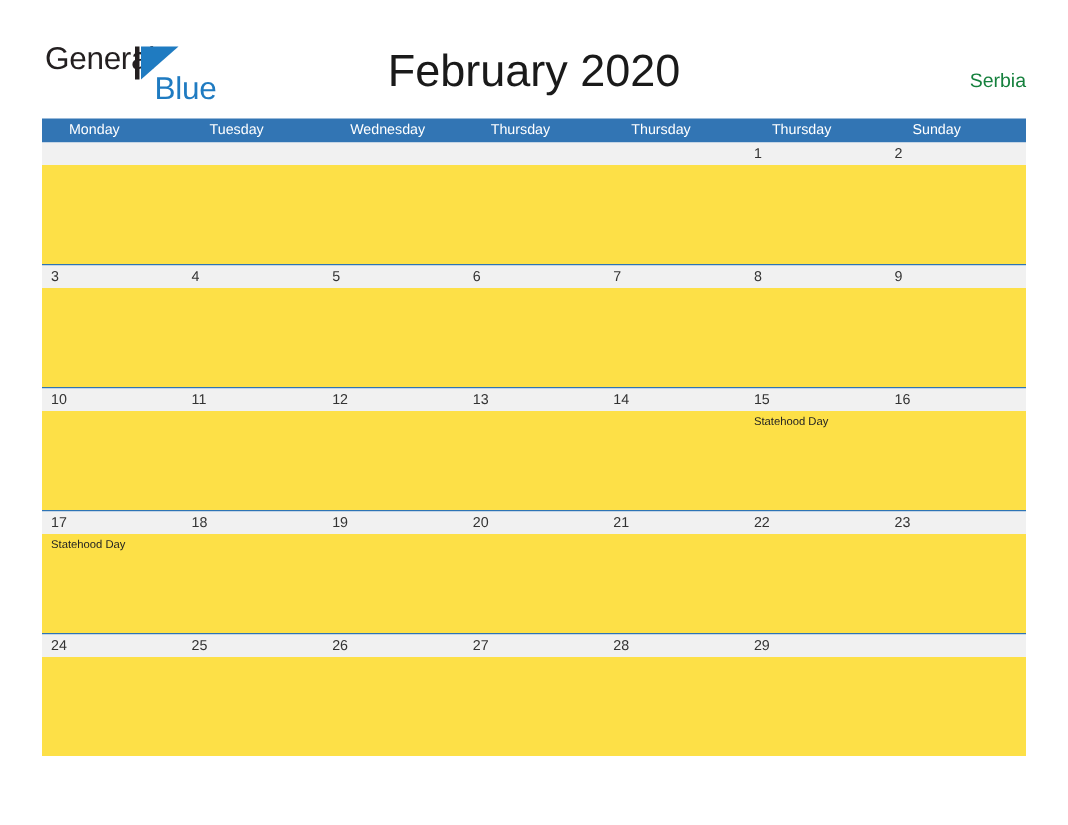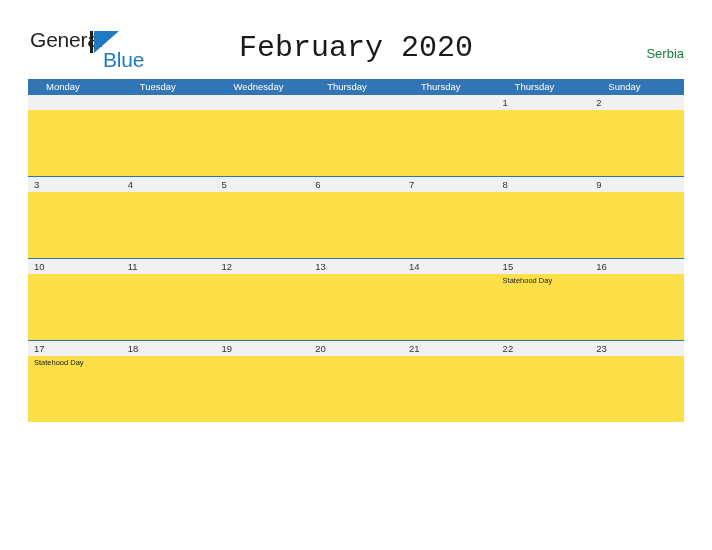--- a/index.html
+++ b/index.html
@@ -67,21 +67,21 @@
   }
 
   .cal-title {
     position: absolute;
     left: 0;
     right: 0;
     top: 31px;
     text-align: center;
     font-size: 30px;
     color: #1a1a1a;
-    font-family: Liberation Mono, monospace;
+    font-family: Liberation Sans, sans-serif;
     letter-spacing: 0px;
   }
 
   .region {
     position: absolute;
     right: 28px;
     top: 46px;
     font-size: 13px;
     color: #15803d;
   }
@@ -253,14 +253,34 @@
             <div class="event">Statehood Day</div>
           </div>
           <div class="dayevents"></div>
           <div class="dayevents"></div>
           <div class="dayevents"></div>
           <div class="dayevents"></div>
           <div class="dayevents"></div>
           <div class="dayevents"></div>
         </div>
       </div>
+      <div class="week">
+        <div class="week-dates">
+          <div class="daynum">24</div>
+          <div class="daynum">25</div>
+          <div class="daynum">26</div>
+          <div class="daynum">27</div>
+          <div class="daynum">28</div>
+          <div class="daynum">29</div>
+          <div class="daynum"></div>
+        </div>
+        <div class="week-body">
+          <div class="dayevents"></div>
+          <div class="dayevents"></div>
+          <div class="dayevents"></div>
+          <div class="dayevents"></div>
+          <div class="dayevents"></div>
+          <div class="dayevents"></div>
+          <div class="dayevents"></div>
+        </div>
+      </div>
     </div>
 </div>
 
 </body></html>

